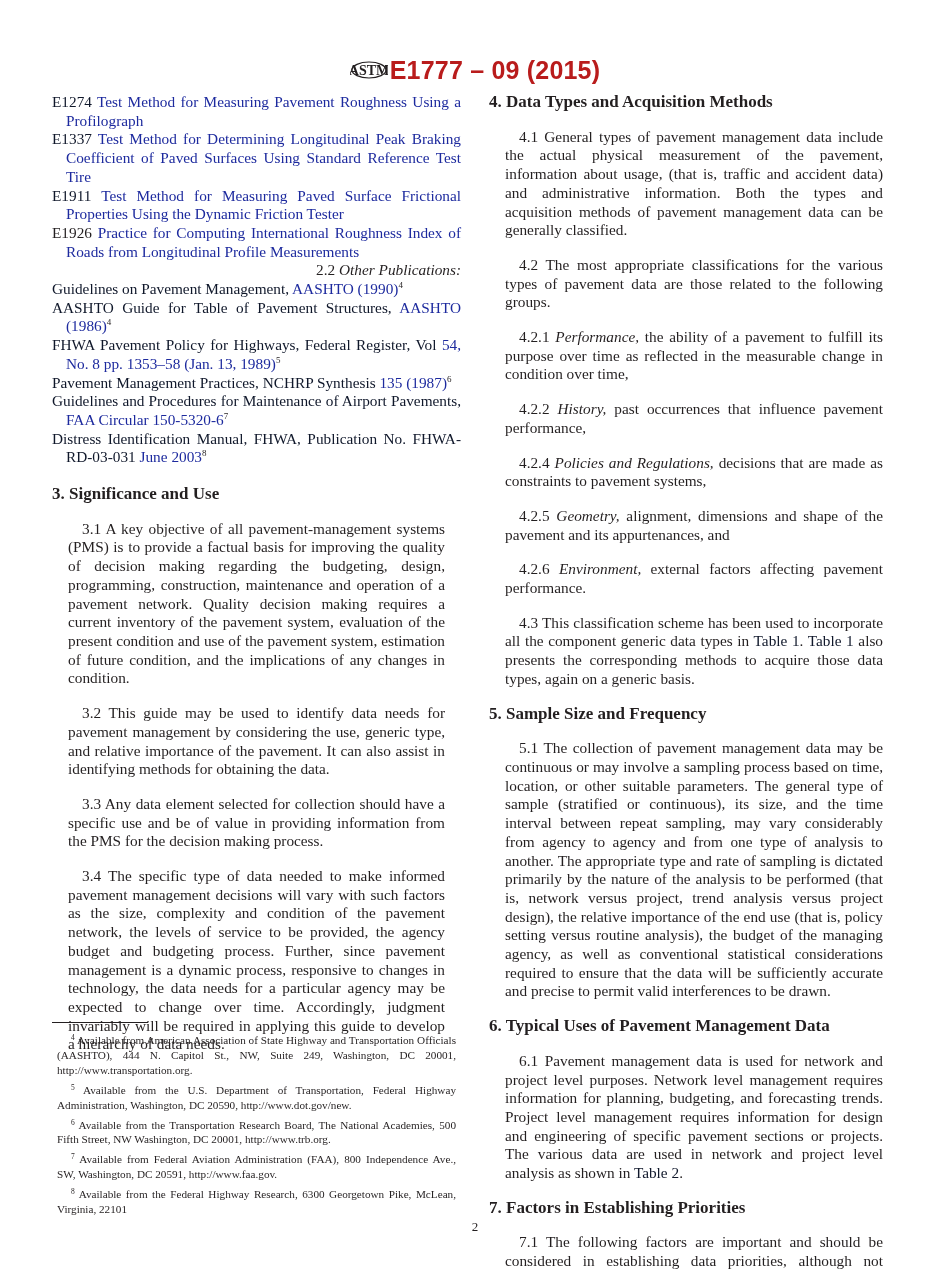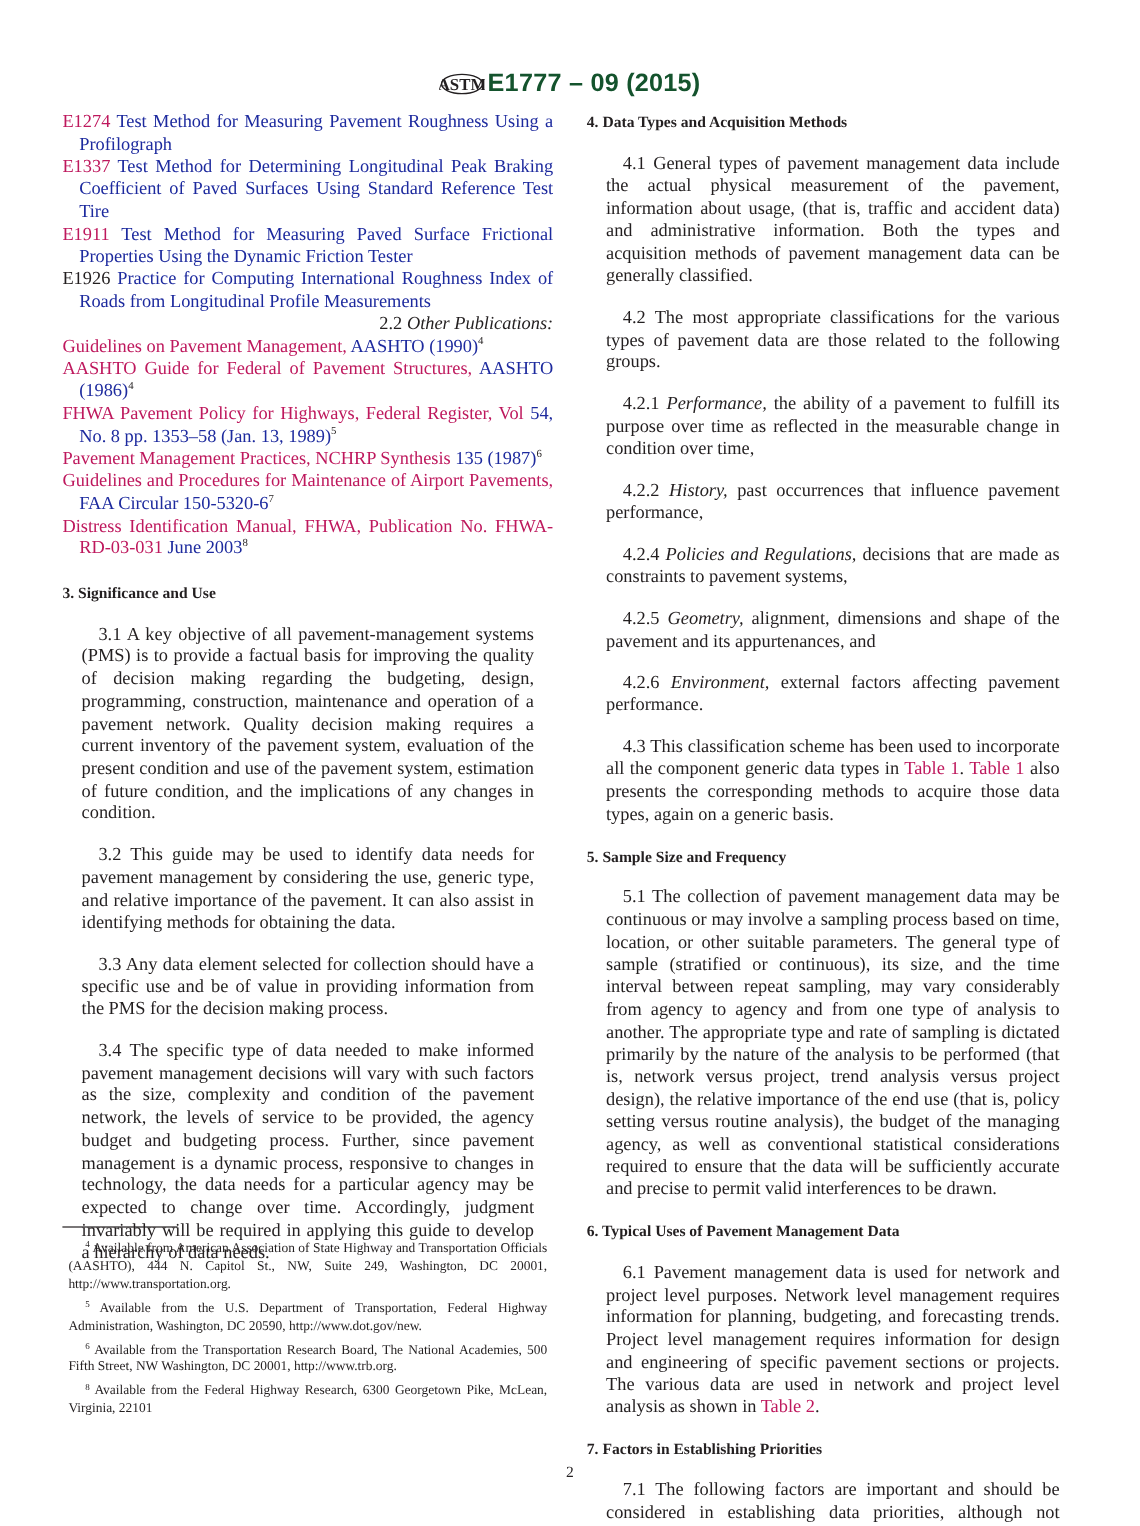--- a/index.html
+++ b/index.html
@@ -10,36 +10,36 @@
   }
   .header {
     position: absolute; top: 54px; left: 0; width: 950px; height: 32px;
     display: flex; justify-content: center; align-items: center; gap: 2px;
   }
   .logo {
     width: 38px; height: 30px; display: inline-block;
   }
   .doc-id {
     font-family: "Liberation Sans", "DejaVu Sans", sans-serif;
-    font-weight: bold; font-size: 21px; color: #14532d; letter-spacing: 0.2px;
+    font-weight: bold; font-size: 25px; color: #b91c1c; letter-spacing: 0.2px;
   }
   .col {
     position: absolute; top: 93px; font-size: 15.3px; line-height: 18.7px;
   }
   .col.left { left: 52px; width: 409px; }
   .col.right { left: 489px; width: 410px; }
   .ref {
     text-align: justify; padding-left: 14px; text-indent: -14px; margin: 0;
   }
-  .red { color: #be185d; }
+  .red { color: #0f172a; }
   .blue { color: #1d2a9e; }
   .ital { font-style: italic; }
   sup { font-size: 9px; line-height: 0; vertical-align: 6px; }
   .h2 {
-    font-weight: bold; font-size: 13px; margin: 0 0 5px 0;
+    font-weight: bold; font-size: 17px; margin: 0 0 5px 0;
   }
   .p { text-align: justify; text-indent: 14px; margin: 16px; }
   .gap { margin-top: 6px; }
   .gap-lg { margin-top: 12px; }
   .sub22 { margin: 0; padding-left: 14px; text-align: right; }
   .footnotes {
     position: absolute; left: 52px; width: 409px; top: 1022px;
     font-size: 11.2px; line-height: 14.9px;
   }
   .fn-rule { width: 96px; border-top: 1px solid #231f20; margin-bottom: 10px; }
@@ -81,21 +81,21 @@
     <span class="blue link-word">Practice for Computing International Roughness Index of Roads from Longitudinal Profile Measurements</span>
   </p>
   <p class="sub22" style="padding-left:0;">
     <span>2.2</span>
     <span class="ital">Other Publications:</span>
   </p>
   <p class="ref">
     <span class="red link-word">Guidelines on Pavement Management, </span><span class="blue link-word">AASHTO (1990)</span><sup>4</sup>
   </p>
   <p class="ref">
-    <span class="red link-word">AASHTO Guide for Federal of Pavement Structures, </span><span class="blue link-word">AASHTO (1986)</span><sup>4</sup>
+    <span class="red link-word">AASHTO Guide for Table of Pavement Structures, </span><span class="blue link-word">AASHTO (1986)</span><sup>4</sup>
   </p>
   <p class="ref">
     <span class="red link-word">FHWA Pavement Policy for Highways, Federal Register, Vol </span><span class="blue link-word">54, No. 8 pp. 1353–58 (Jan. 13, 1989)</span><sup>5</sup>
   </p>
   <p class="ref">
     <span class="red link-word">Pavement Management Practices, NCHRP Synthesis </span><span class="blue link-word">135 (1987)</span><sup>6</sup>
   </p>
   <p class="ref">
     <span class="red link-word">Guidelines and Procedures for Maintenance of Airport Pavements, </span><span class="blue link-word">FAA Circular 150-5320-6</span><sup>7</sup>
   </p>
@@ -110,20 +110,21 @@
     <p class="p gap">3.3 Any data element selected for collection should have a specific use and be of value in providing information from the PMS for the decision making process.</p>
     <p class="p gap">3.4 The specific type of data needed to make informed pavement management decisions will vary with such factors as the size, complexity and condition of the pavement network, the levels of service to be provided, the agency budget and budgeting process. Further, since pavement management is a dynamic process, responsive to changes in technology, the data needs for a particular agency may be expected to change over time. Accordingly, judgment invariably will be required in applying this guide to develop a hierarchy of data needs.</p>
   </div>
 </div>
 
 <div class="footnotes">
   <div class="fn-rule"></div>
   <p class="fn"><sup>4</sup> <span>Available from American Association of State Highway and Transportation Officials (AASHTO), 444 N. Capitol St., NW, Suite 249, Washington, DC 20001, http://www.transportation.org.</span></p>
   <p class="fn"><sup>5</sup> <span>Available from the U.S. Department of Transportation, Federal Highway Administration, Washington, DC 20590, http://www.dot.gov/new.</span></p>
   <p class="fn"><sup>6</sup> <span>Available from the Transportation Research Board, The National Academies, 500 Fifth Street, NW Washington, DC 20001, http://www.trb.org.</span></p>
+  <p class="fn"><sup>7</sup> <span>Available from Federal Aviation Administration (FAA), 800 Independence Ave., SW, Washington, DC 20591, http://www.faa.gov.</span></p>
   <p class="fn"><sup>8</sup> <span>Available from the Federal Highway Research, 6300 Georgetown Pike, McLean, Virginia, 22101</span></p>
 </div>
 
 <div class="col right">
   <div>
     <p class="h2">4. Data Types and Acquisition Methods</p>
     <p class="p">4.1 General types of pavement management data include the actual physical measurement of the pavement, information about usage, (that is, traffic and accident data) and administrative information. Both the types and acquisition methods of pavement management data can be generally classified.</p>
     <p class="p gap">4.2 The most appropriate classifications for the various types of pavement data are those related to the following groups.</p>
     <p class="p"><span>4.2.1</span> <span class="ital">Performance,</span><span> the ability of a pavement to fulfill its purpose over time as reflected in the measurable change in condition over time,</span></p>
     <p class="p"><span>4.2.2</span> <span class="ital">History,</span><span> past occurrences that influence pavement performance,</span></p>

